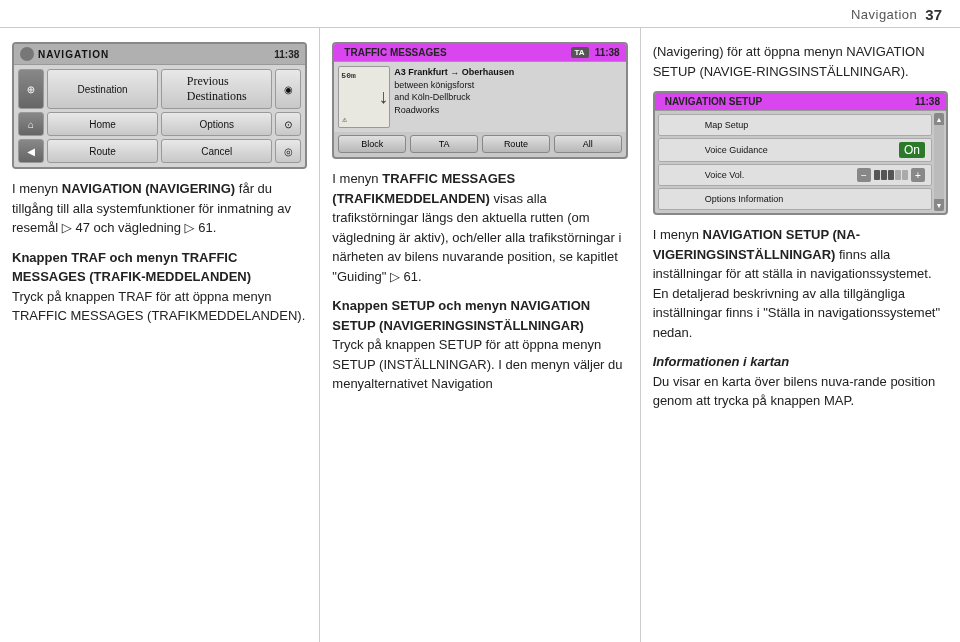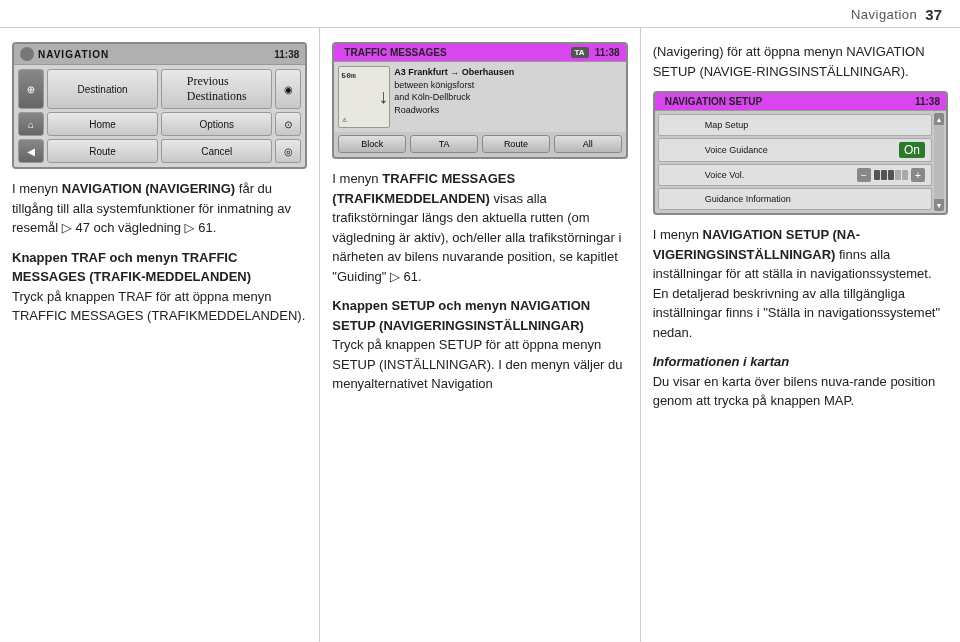--- a/index.html
+++ b/index.html
@@ -421,21 +421,21 @@
               <div class="vol-seg"></div>
               <div class="vol-seg"></div>
               <div class="vol-seg off"></div>
               <div class="vol-seg off"></div>
             </div>
             <div class="vol-plus">+</div>
           </div>
         </div>
 
         <div class="setup-row">
-          <span class="row-label">Guidance Information</span>
+          <span class="row-label">Options Information</span>
         </div>
 
         <div style="position:absolute;right:2px;top:2px;bottom:2px;width:10px;background:#bbb;border-radius:2px;display:flex;flex-direction:column;">
           <div style="width:100%;height:12px;background:#888;border-radius:2px 2px 0 0;display:flex;align-items:center;justify-content:center;font-size:7px;color:#fff;">▲</div>
           <div style="flex:1;"></div>
           <div style="width:100%;height:12px;background:#888;border-radius:0 0 2px 2px;display:flex;align-items:center;justify-content:center;font-size:7px;color:#fff;">▼</div>
         </div>
       </div>
     </div>
 

